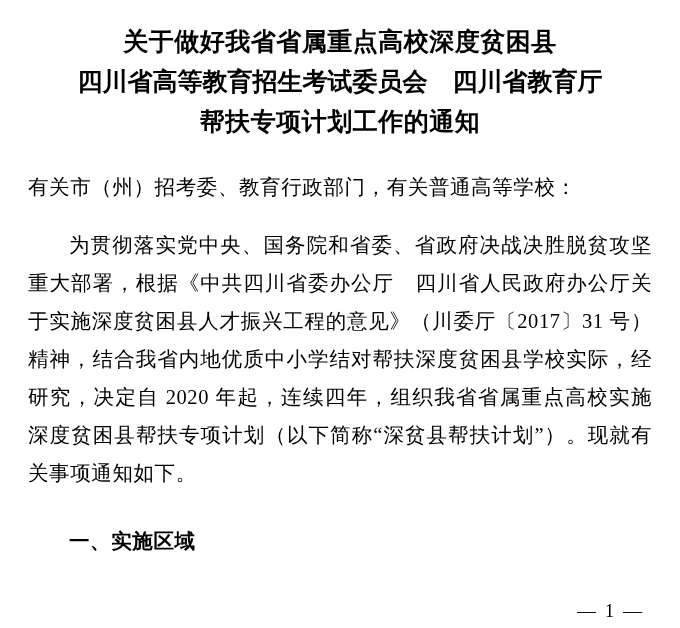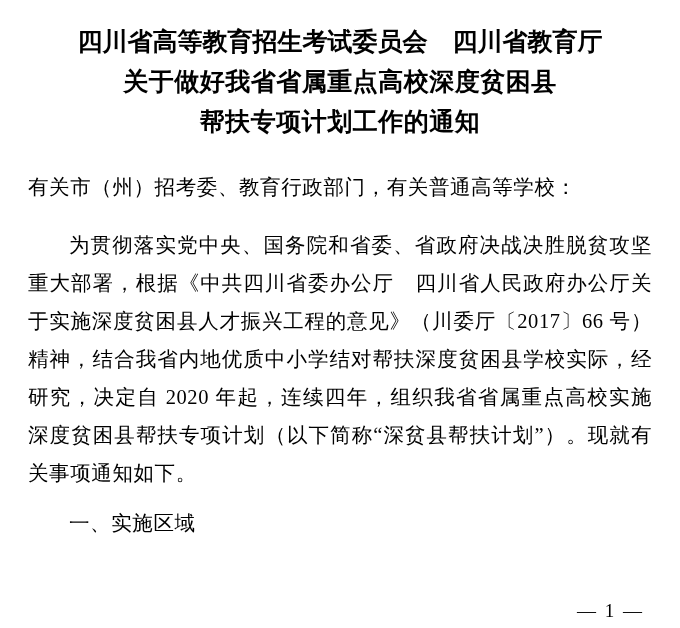--- a/index.html
+++ b/index.html
@@ -50,44 +50,44 @@
     text-indent: 0;
     margin-bottom: 20px;
   }
   .para.indent {
     text-indent: 2em;
   }
   .section-head {
     font-size: 20.5px;
     line-height: 38px;
     text-indent: 2em;
-    font-weight: normal;
-    margin-top: 12px;
+    font-weight: bold;
+    margin-top: 30px;
     letter-spacing: 0.6px;
   }
   .page-number {
     position: absolute;
     right: 36px;
     bottom: 6px;
     font-size: 19px;
     letter-spacing: 2px;
   }
 </style>
 </head>
 <body>
 
 <div class="page">
 
   <div class="title-block">
+    <div class="title-line">关于做好我省省属重点高校深度贫困县</div>
     <div class="title-line first">四川省高等教育招生考试委员会　四川省教育厅</div>
-    <div class="title-line">关于做好我省省属重点高校深度贫困县</div>
     <div class="title-line">帮扶专项计划工作的通知</div>
   </div>
 
   <div class="body-block">
     <div class="para salutation">有关市（州）招考委、教育行政部门，有关普通高等学校：</div>
-    <div class="para indent">为贯彻落实党中央、国务院和省委、省政府决战决胜脱贫攻坚重大部署，根据《中共四川省委办公厅　四川省人民政府办公厅关于实施深度贫困县人才振兴工程的意见》（川委厅〔2017〕66 号）精神，结合我省内地优质中小学结对帮扶深度贫困县学校实际，经研究，决定自 2020 年起，连续四年，组织我省省属重点高校实施深度贫困县帮扶专项计划（以下简称“深贫县帮扶计划”）。现就有关事项通知如下。</div>
+    <div class="para indent">为贯彻落实党中央、国务院和省委、省政府决战决胜脱贫攻坚重大部署，根据《中共四川省委办公厅　四川省人民政府办公厅关于实施深度贫困县人才振兴工程的意见》（川委厅〔2017〕31 号）精神，结合我省内地优质中小学结对帮扶深度贫困县学校实际，经研究，决定自 2020 年起，连续四年，组织我省省属重点高校实施深度贫困县帮扶专项计划（以下简称“深贫县帮扶计划”）。现就有关事项通知如下。</div>
     <div class="section-head">一、实施区域</div>
   </div>
 
   <div class="page-number">— 1 —</div>
 
 </div>
 
 </body></html>

